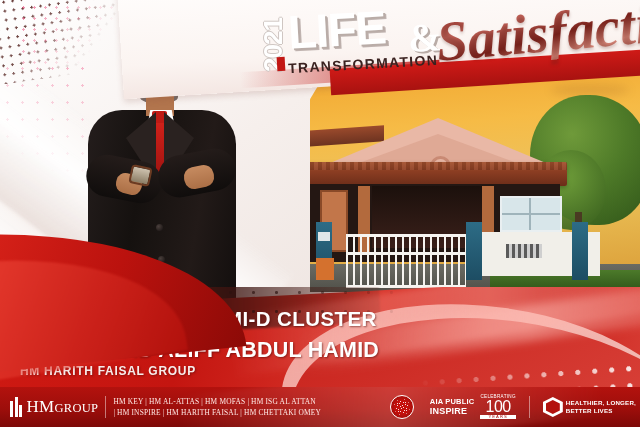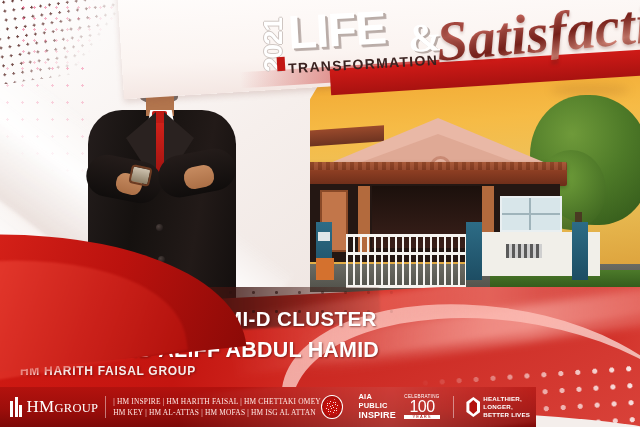--- a/index.html
+++ b/index.html
@@ -182,21 +182,21 @@
      opacity:.8;}
 
   .t-prop{position:absolute;left:20px;top:307px;font-size:20.5px;font-weight:bold;color:#ffffff;
      letter-spacing:.4px;text-shadow:1px 1px 2px rgba(80,10,8,.55);white-space:nowrap;}
   .t-name{position:absolute;left:20px;top:338px;font-size:21.5px;font-weight:bold;color:#ffffff;
      letter-spacing:.2px;text-shadow:1px 1px 2px rgba(80,10,8,.55);white-space:nowrap;}
   .t-grp{position:absolute;left:20px;top:364px;font-size:12px;font-weight:bold;color:#f7eceb;
      letter-spacing:.7px;text-shadow:1px 1px 2px rgba(80,10,8,.5);white-space:nowrap;}
 
   
-  .footer{position:absolute;left:0;bottom:0;width:536px;height:40px;
+  .footer{position:absolute;left:0;bottom:0;width:640px;height:40px;
      background:linear-gradient(180deg,#b3120e 0%,#9d0e0b 55%,#7d0907 100%);
      display:flex;align-items:center;overflow:hidden;}
   .footer-sheen{position:absolute;left:180px;top:-16px;width:420px;height:70px;
      background:linear-gradient(100deg,rgba(255,255,255,0),rgba(255,140,130,.35),rgba(255,255,255,0));
      transform:rotate(-7deg);filter:blur(2px);pointer-events:none;}
 
   .hm-logo{display:flex;align-items:center;margin-left:10px;position:relative;z-index:2;}
   .hm-bars{display:flex;align-items:flex-end;height:20px;margin-right:3px;}
   .hm-bars b{display:block;width:3px;background:#fff;margin-right:1.5px;}
   .hm-bars b:nth-child(1){height:16px;}
@@ -404,22 +404,22 @@
           <b></b>
           <b></b>
           <b></b>
         </div>
       <div class="hm-txt"><span>HM</span><small>GROUP</small></div>
     </div>
 
     <div class="divider"></div>
 
     <div class="brands">
+      <span>HM KEY | HM AL-ATTAS | HM MOFAS | HM ISG AL ATTAN</span>
       <span>| HM INSPIRE | HM HARITH FAISAL | HM CHETTAKI OMEY</span>
-      <span>HM KEY | HM AL-ATTAS | HM MOFAS | HM ISG AL ATTAN</span>
     </div>
 
     <div class="f-right">
       <div class="aia">
         <div class="aia-mark"></div>
         <div class="aia-txt">
           <span>AIA PUBLIC</span>
           <b>INSPIRE</b>
         </div>
       </div>

